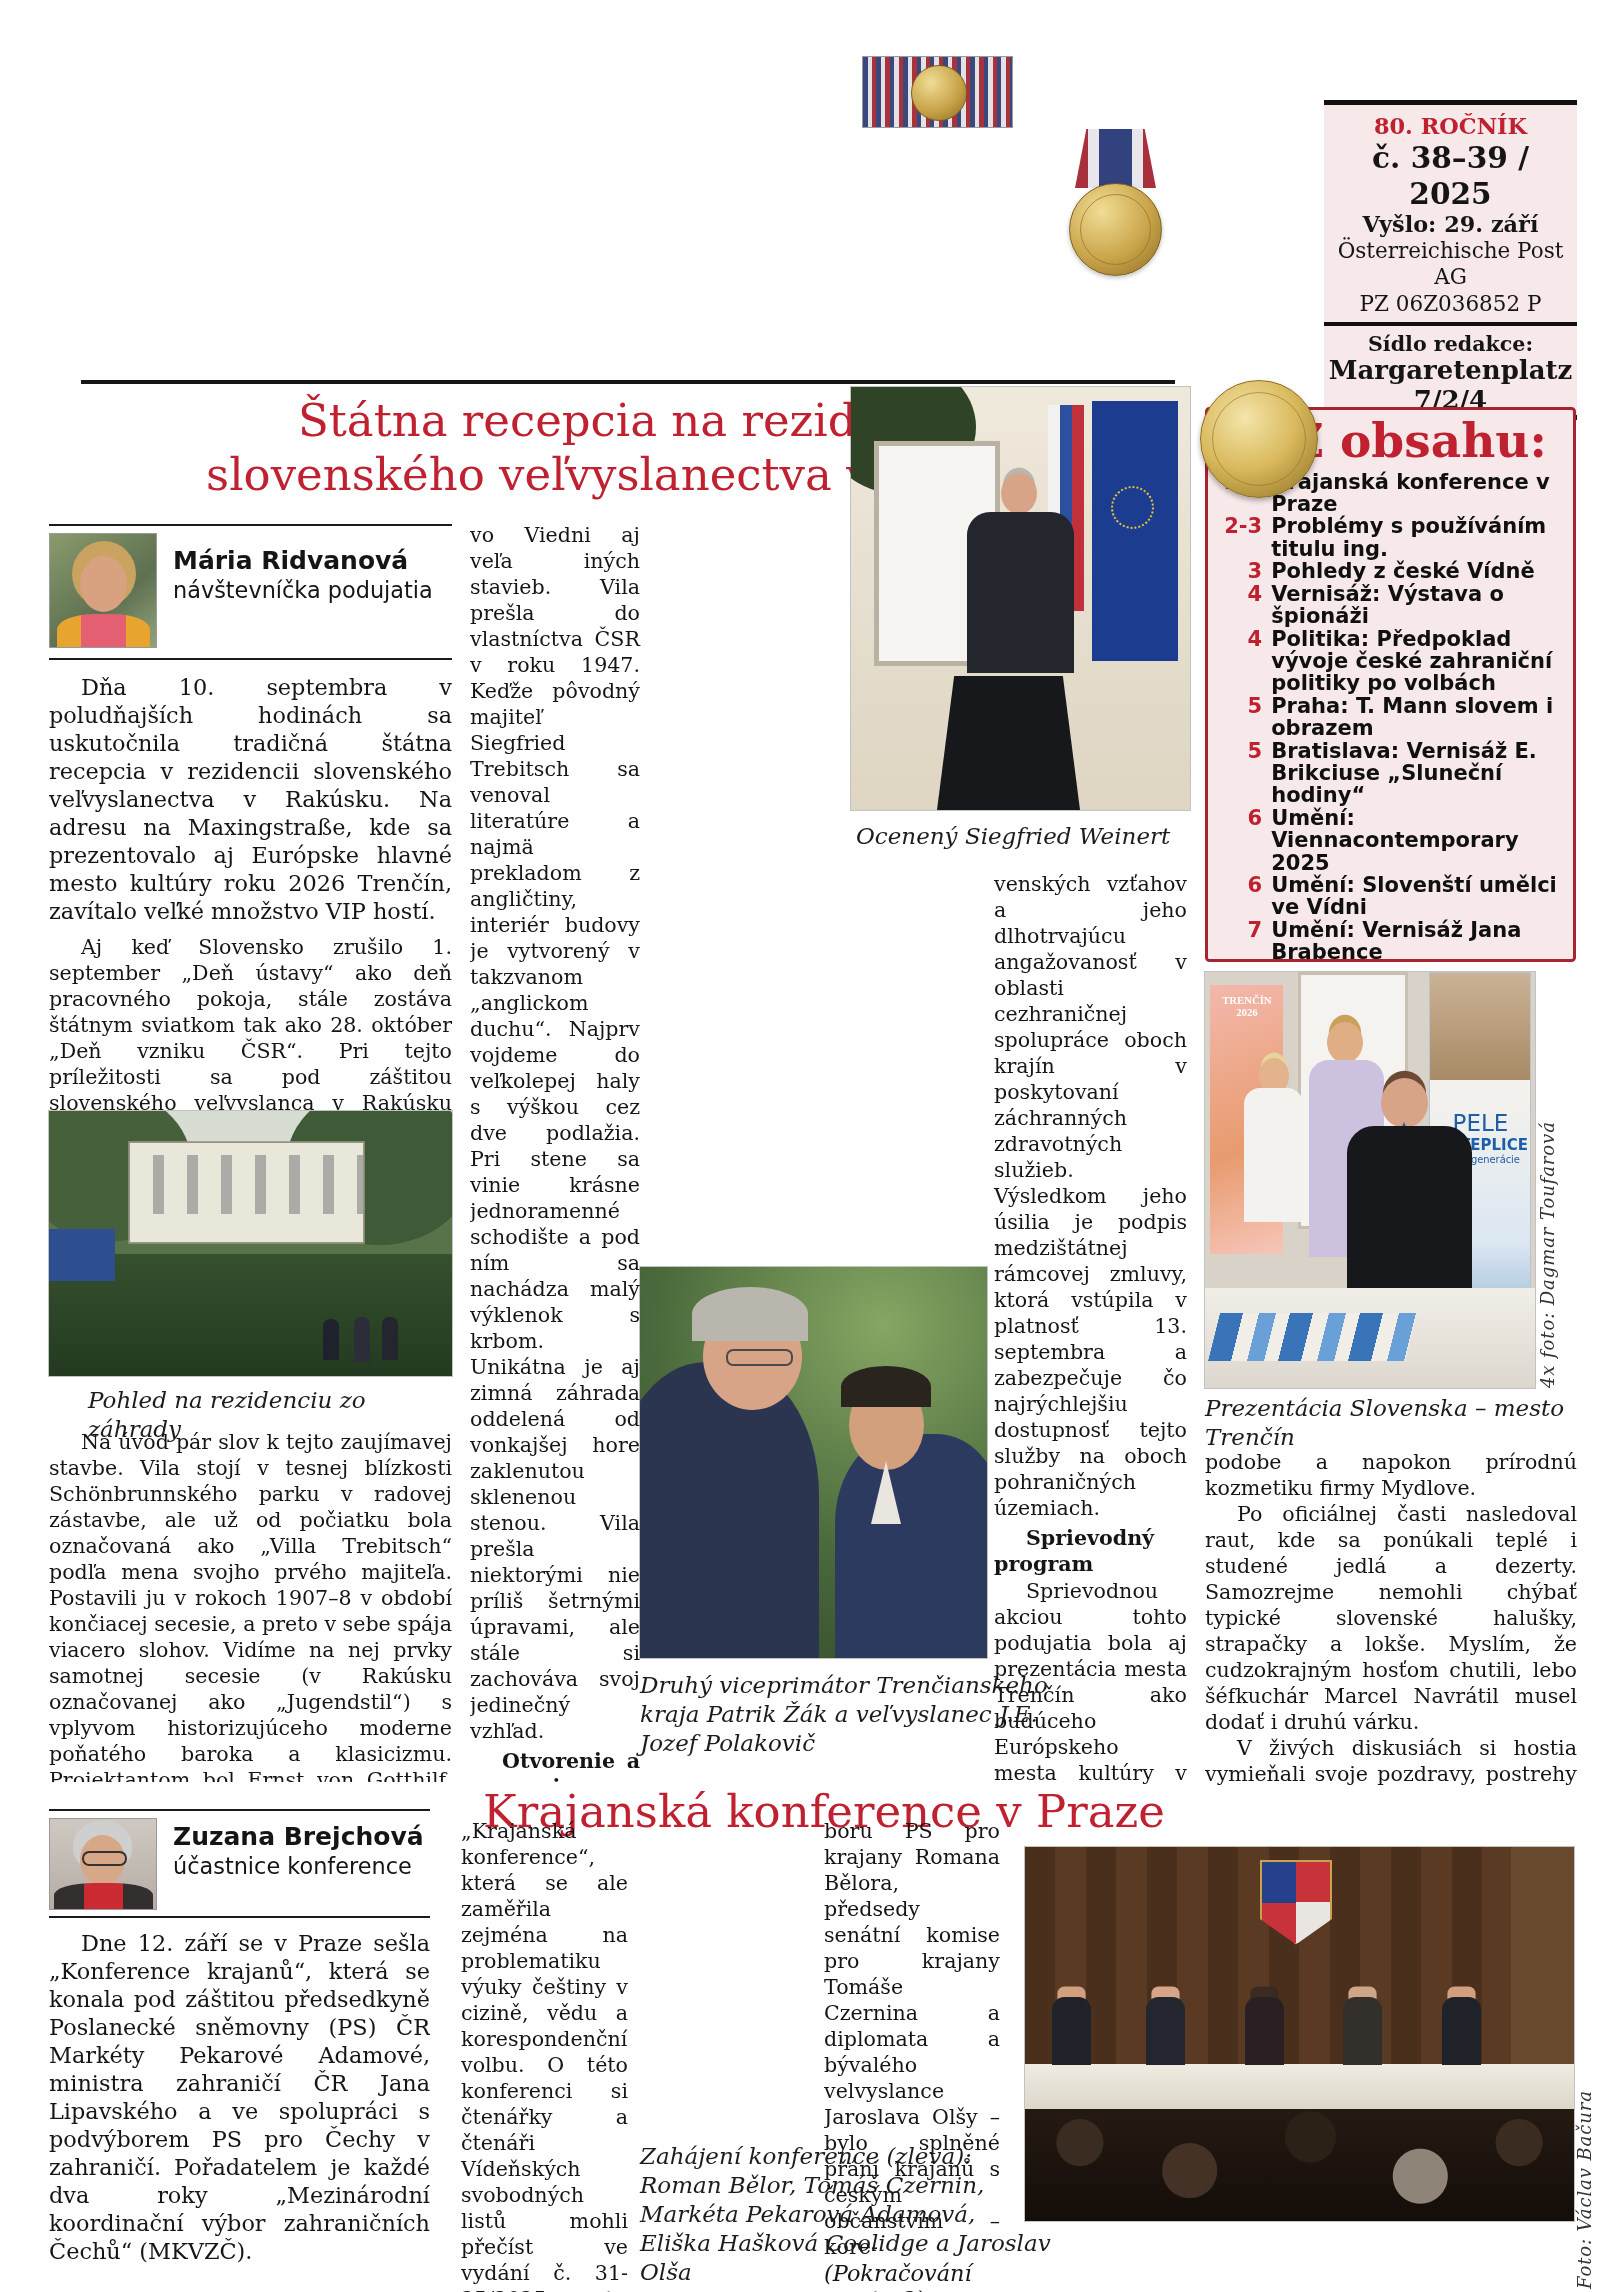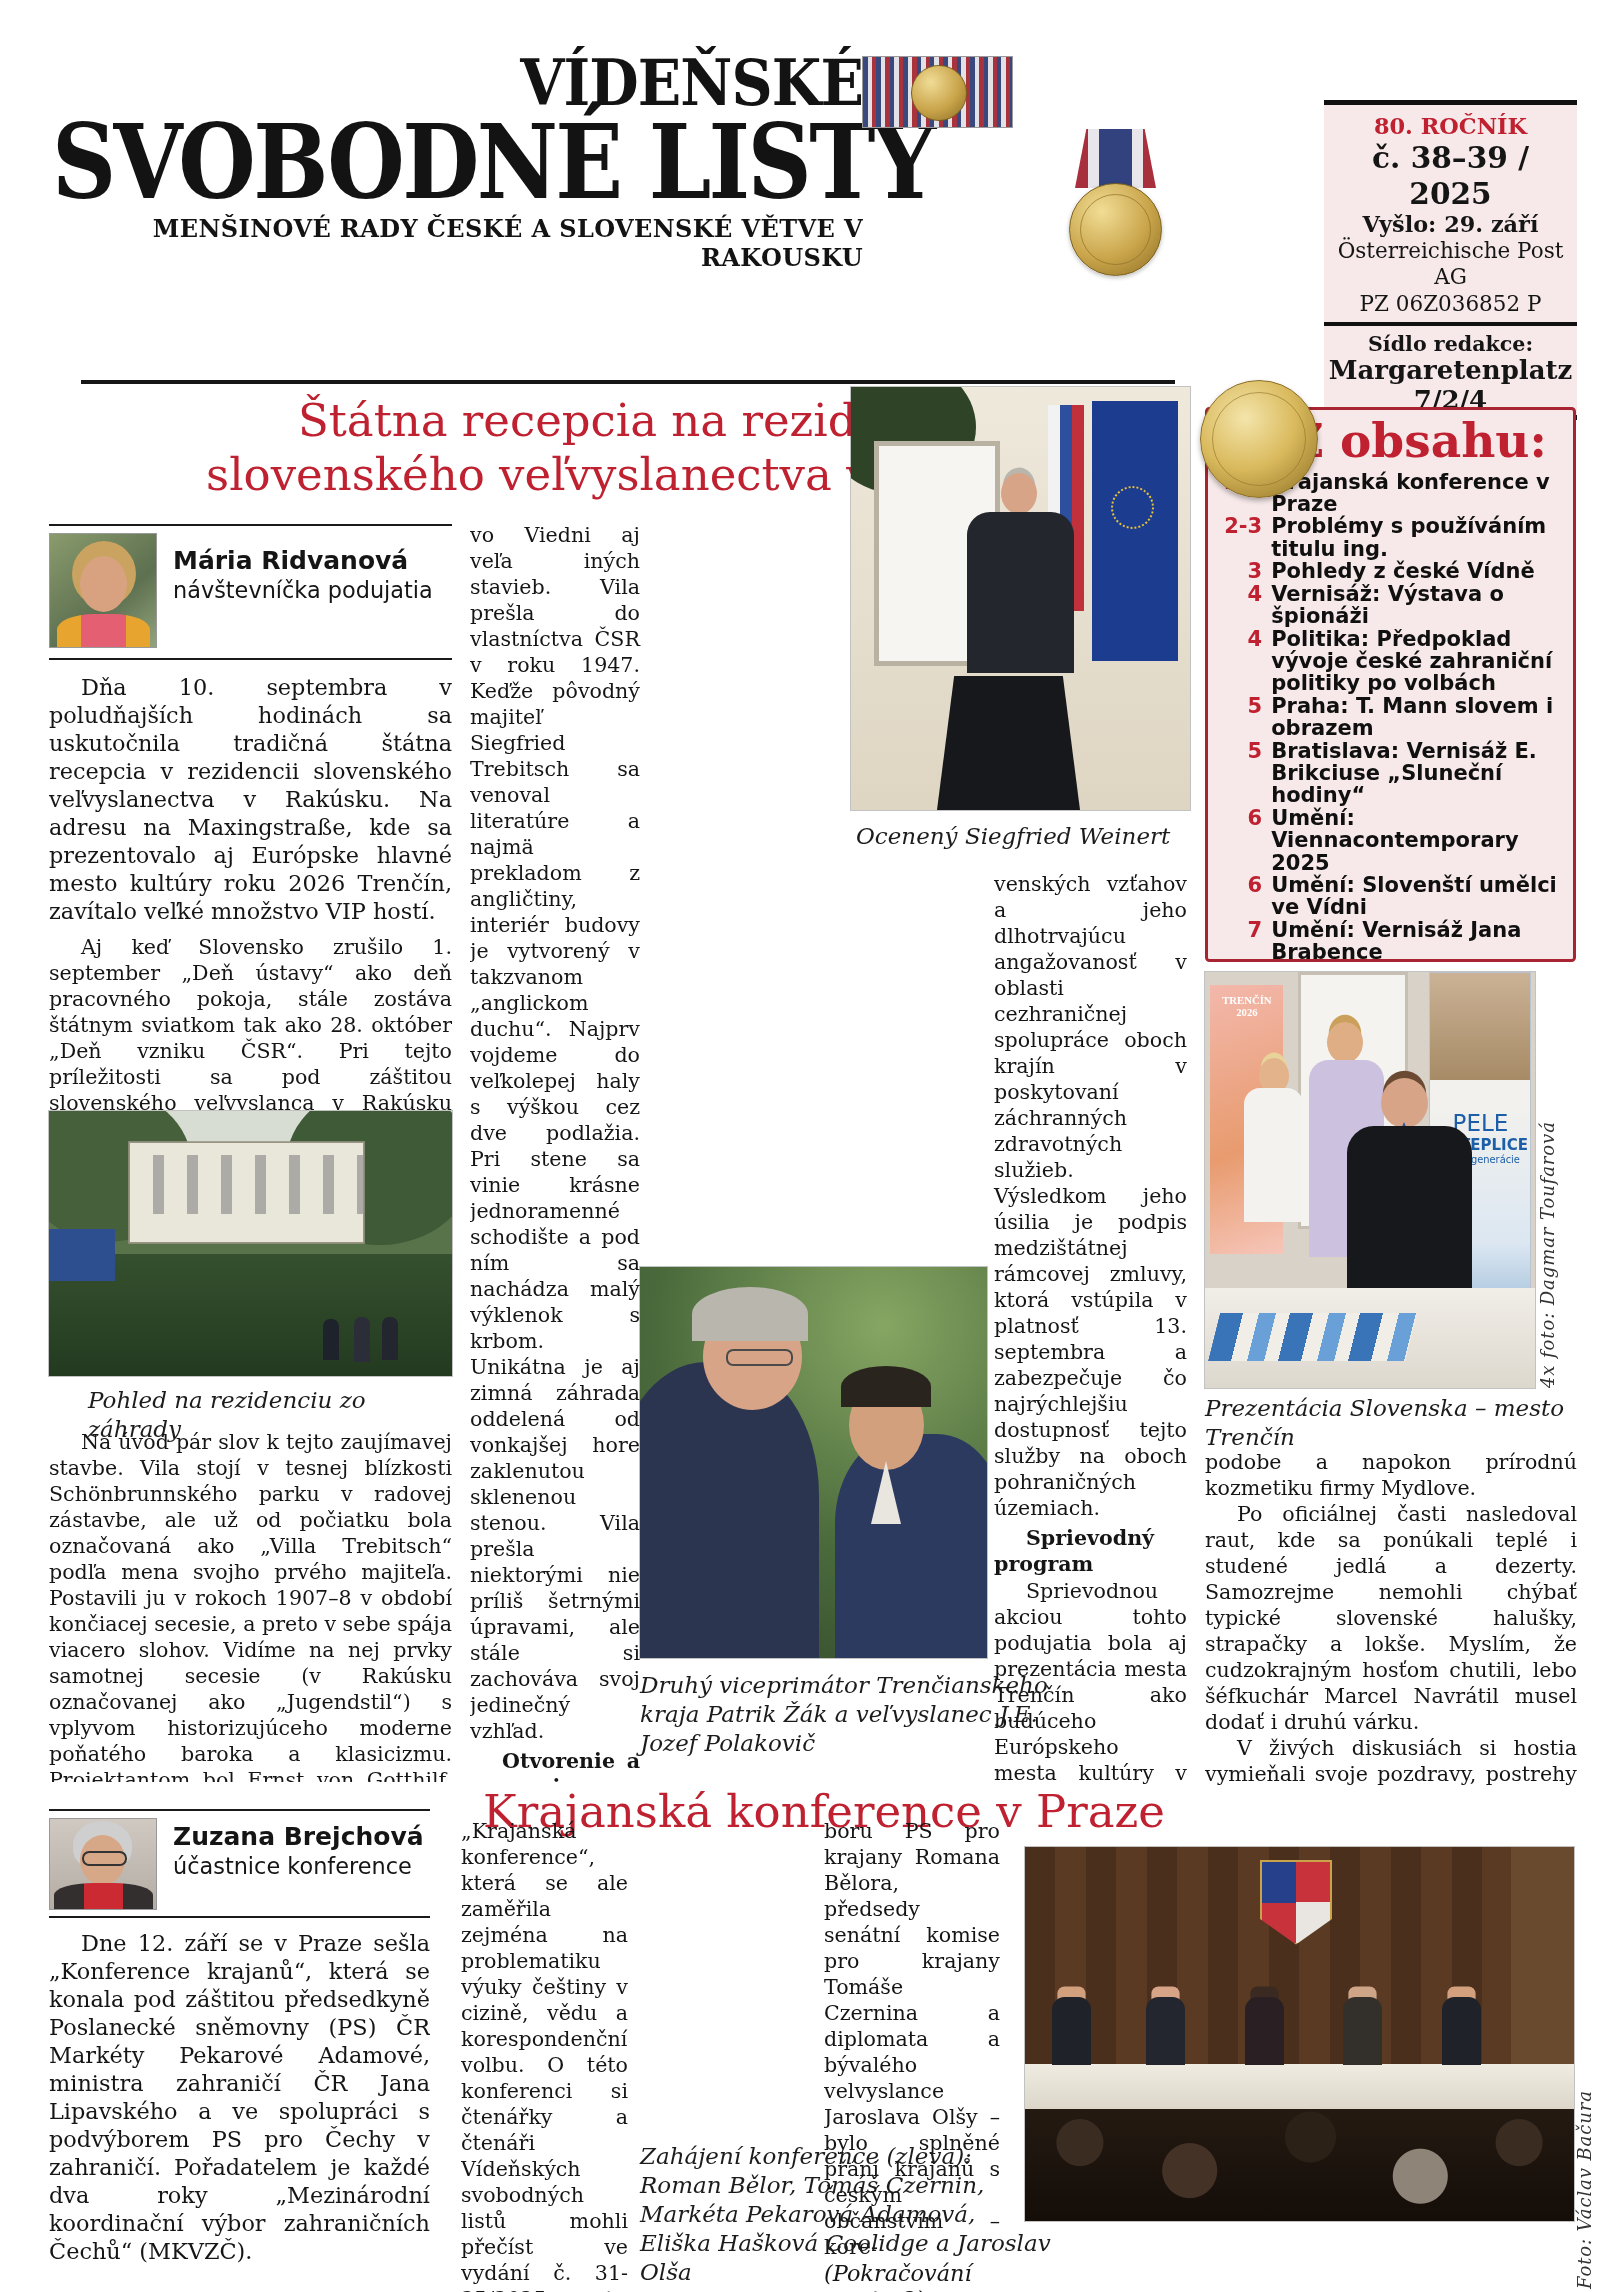--- a/index.html
+++ b/index.html
@@ -89,25 +89,20 @@
   .ph-prez{background:#d8d2c8;}
   
   .ph-conf{background:#1c140d;}
   .contnote{font-style:italic;font-size:22.4px;margin-top:21.5px;text-align:justify;}
 </style>
 </head>
 <body>
 
 <div id="page">
 
-  <div class="mast">
-    <div class="mast-city">VÍDEŇSKÉ</div>
-    <div class="mast-name">SVOBODNÉ LISTY</div>
-    <div class="mast-sub">MENŠINOVÉ RADY ČESKÉ A SLOVENSKÉ VĚTVE V RAKOUSKU</div>
-  </div>
 
   <div class="ribbonbar"></div>
   <div class="medal-ribbon"></div>
   <div class="medal-disc"></div>
 
   <div class="issuebox">
     <div class="sec">
       <div class="ib-vol">80. ROČNÍK</div>
       <div class="ib-num">č. 38–39 / 2025</div>
       <div class="ib-date">Vyšlo: 29. září</div>

